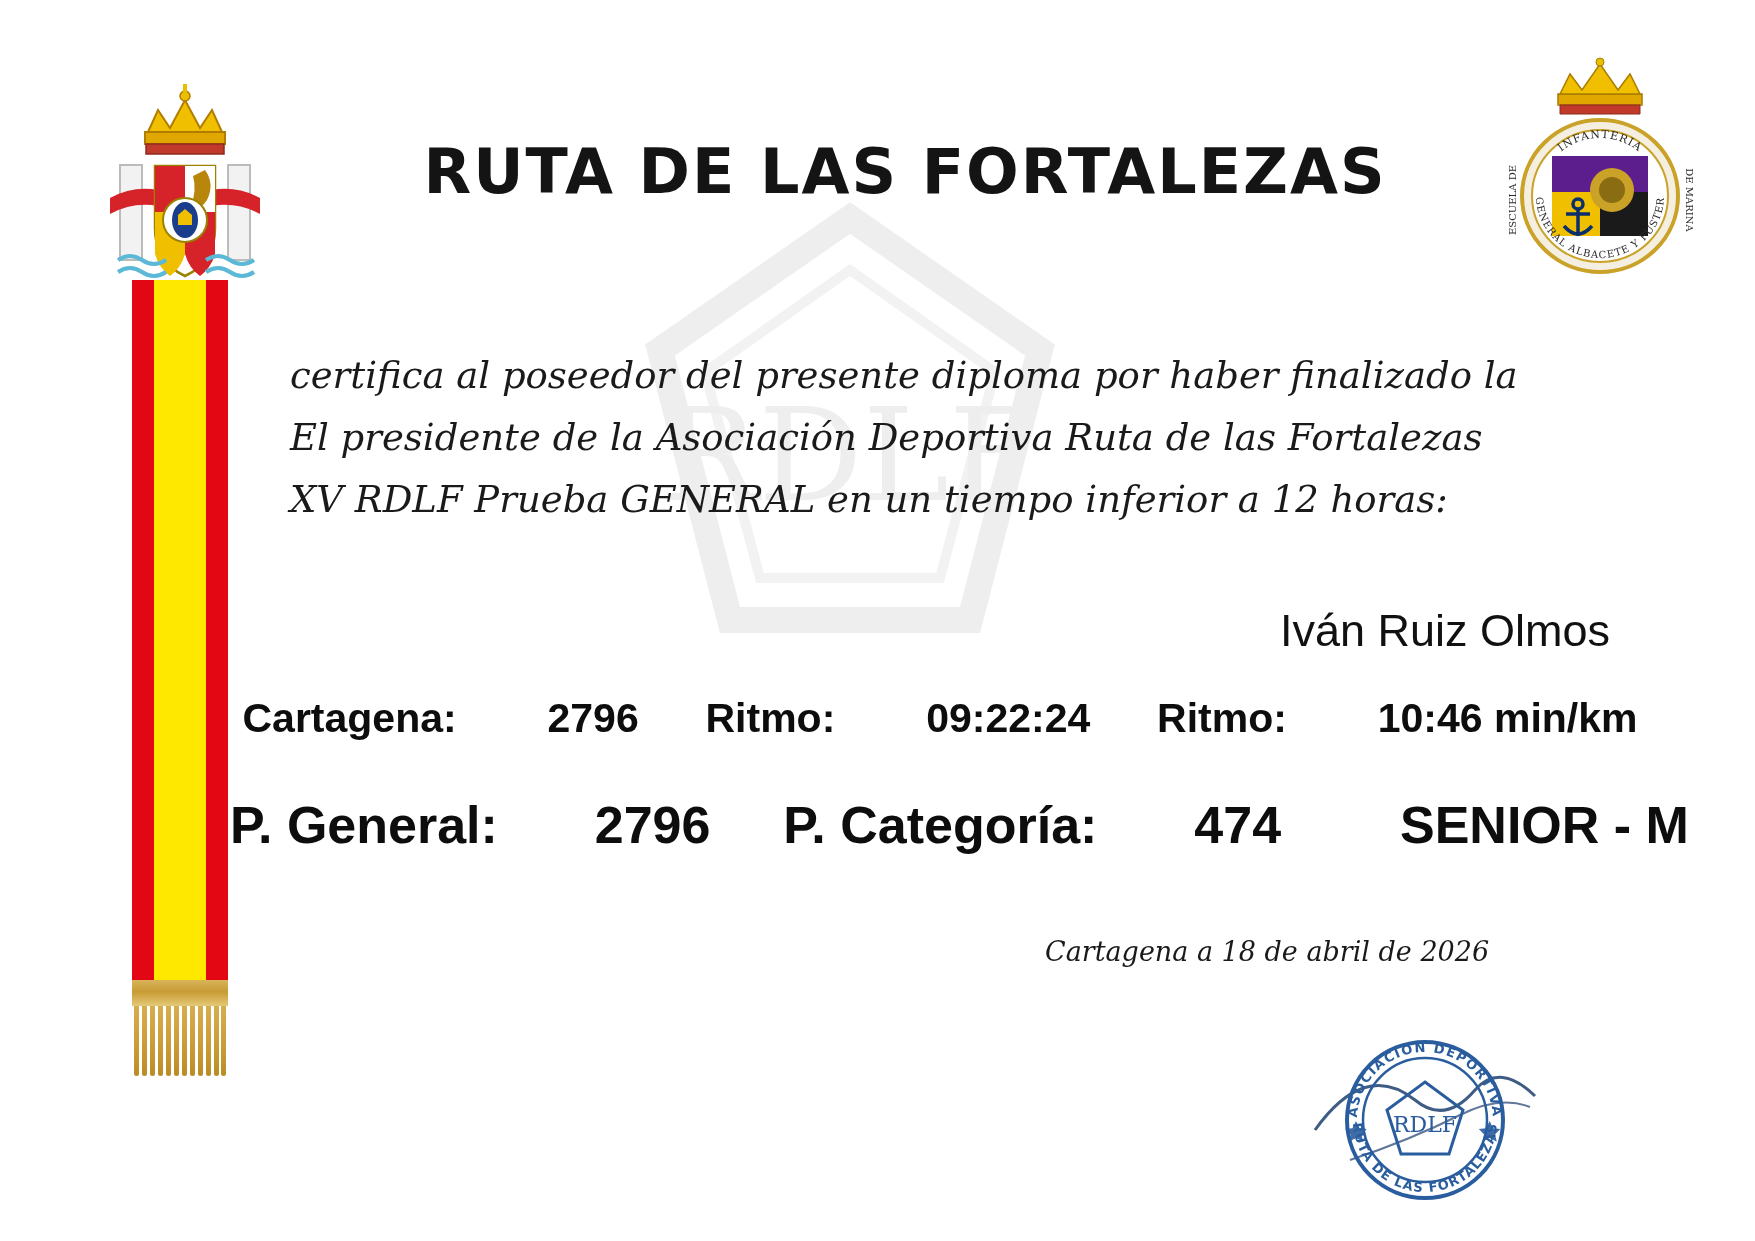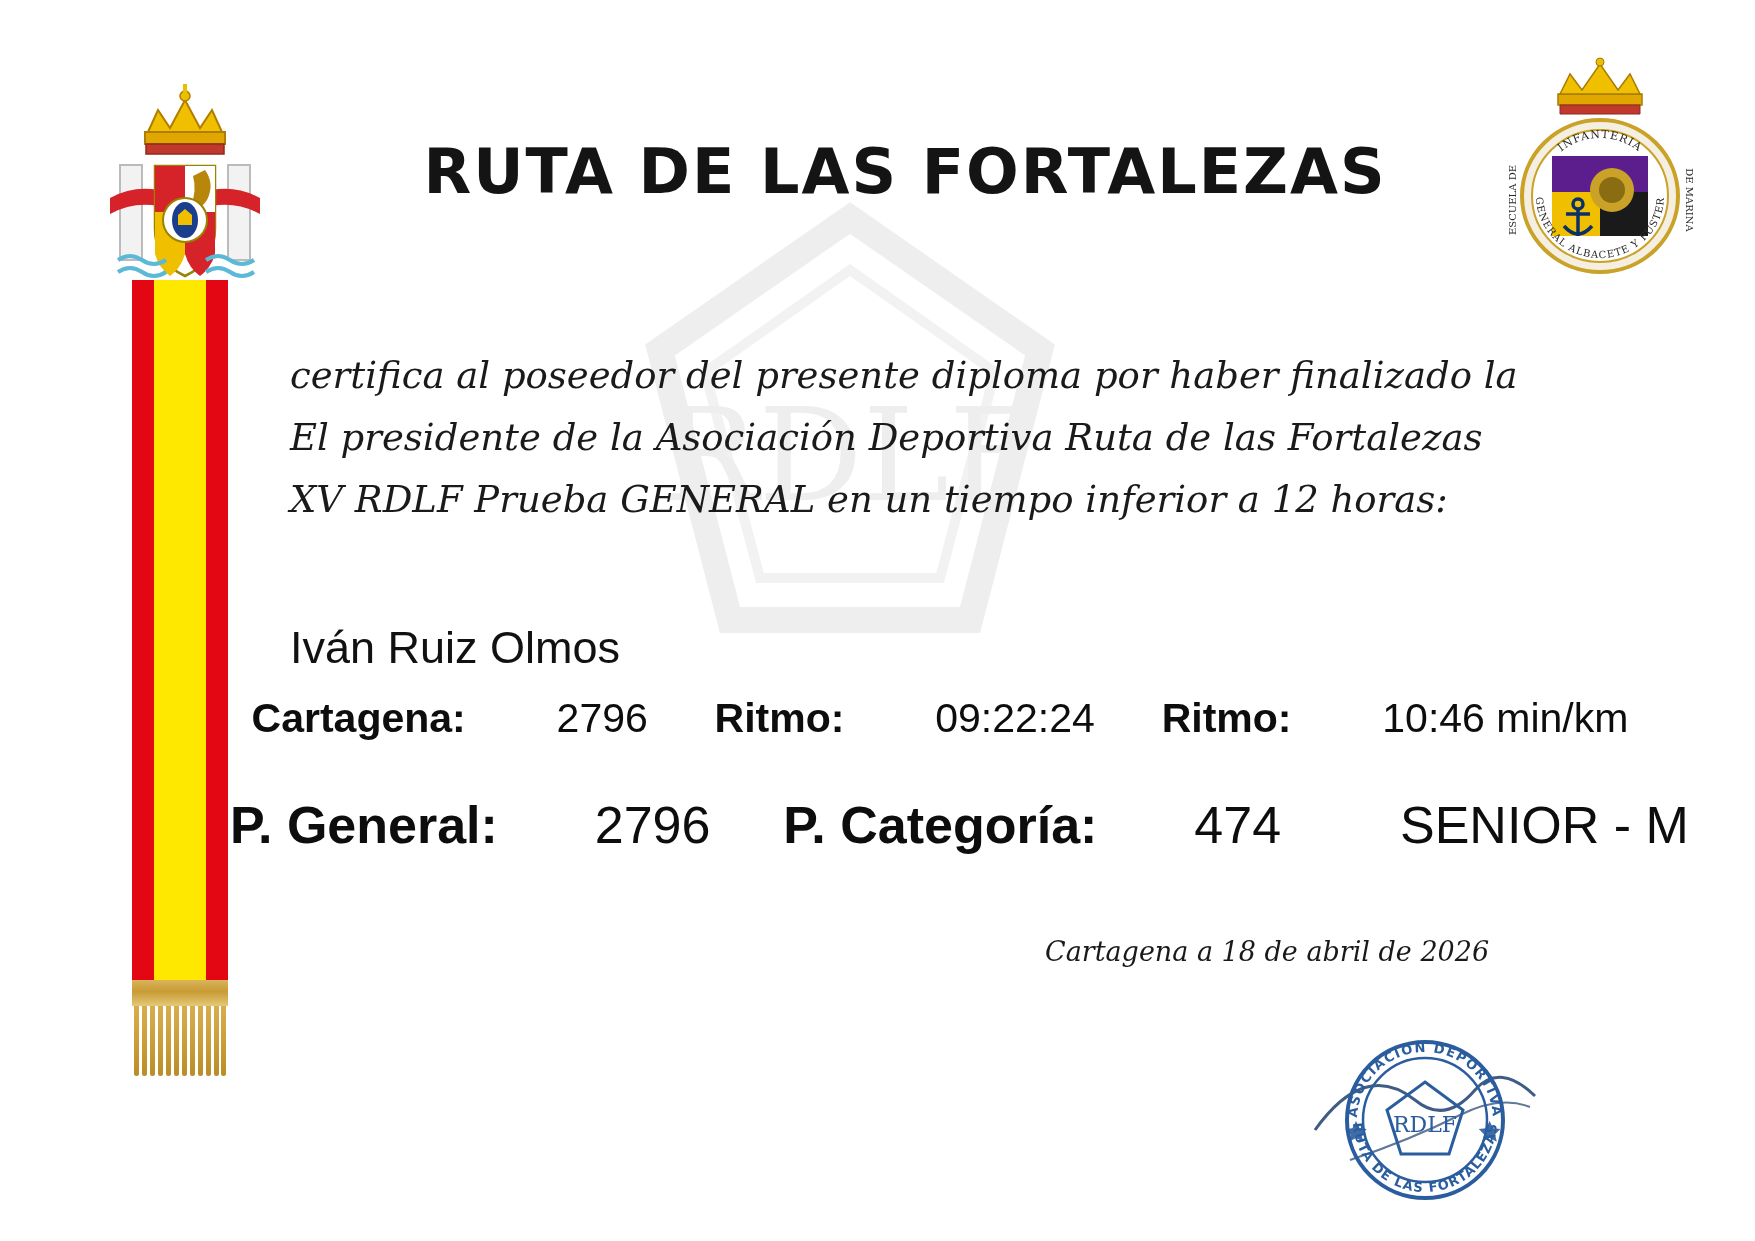--- a/index.html
+++ b/index.html
@@ -119,25 +119,24 @@
     font-style: italic;
   }
   .paragraph .line { display: block; white-space: nowrap; }
 
   
   .athlete-name {
     position: absolute;
     left: 290px;
     top: 605px;
     width: 1320px;
-    text-align: left;
+    text-align: right;
     font-size: 45px;
     color: #111111;
     font-family: "Liberation Sans", sans-serif;
-    margin-top: 17px;
   }
 
   
   .results-row-1 {
     position: absolute;
     left: 230px;
     top: 695px;
     width: 1420px;
     text-align: center;
     font-size: 41px;
@@ -148,21 +147,21 @@
     position: absolute;
     left: 230px;
     top: 795px;
     width: 1420px;
     text-align: center;
     font-size: 52px;
     color: #0d0d0d;
     white-space: nowrap;
   }
   .lbl { font-weight: bold; }
-  .val { font-weight: normal; margin-left: 46px; }
+  .val { font-weight: bold; margin-left: 46px; }
   .gap { display: inline-block; width: 22px; }
 
   
   .sign-block {
     position: absolute;
     right: 90px;
     top: 930px;
     width: 620px;
     font-family: "DejaVu Serif", serif;
     font-style: italic;

